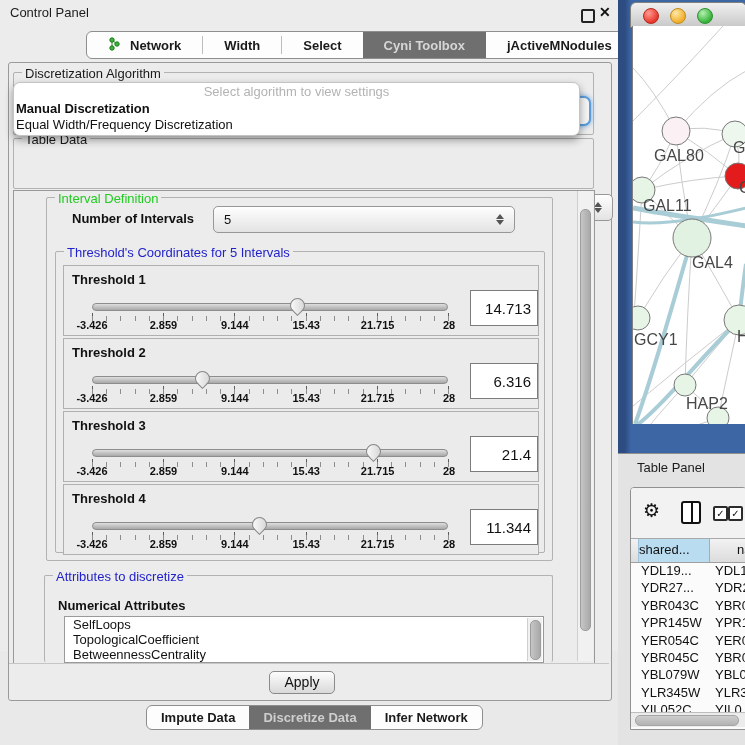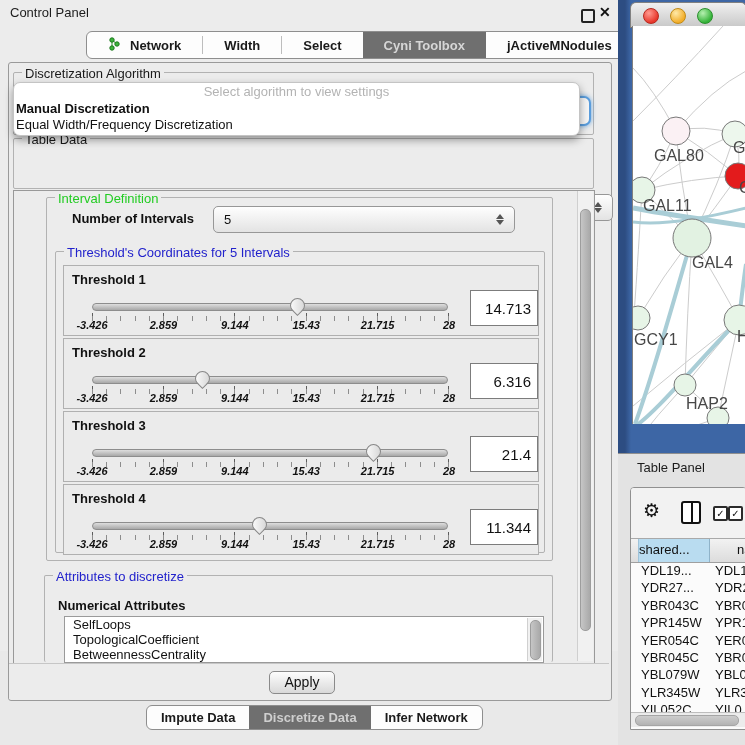--- a/index.html
+++ b/index.html
@@ -67,21 +67,21 @@
   .thr-title{position:absolute;left:8px;top:6px;font-size:13px;font-weight:bold;color:#111;}
   .slider{position:absolute;left:28px;top:34px;width:356px;height:14px;cursor:pointer;}
   .slider .track{position:absolute;top:3px;left:0;right:0;height:6px;border:1px solid #8d8d8d;border-radius:4px;
                  background:linear-gradient(180deg,#dedede,#a8a8a8);}
   .slider .thumb{position:absolute;top:-2px;width:13px;height:13px;background:linear-gradient(135deg,#ffffff,#d2d2d2);
                  border:1px solid #878787;border-radius:50% 50% 50% 0;transform:rotate(-45deg);cursor:pointer;}
   .ticks{position:absolute;left:28px;top:47px;width:357px;height:8px;}
   .ticks .major{position:absolute;top:0;width:357px;height:8px;background:repeating-linear-gradient(90deg,#5d5d5d 0 1px,transparent 1px 71.2px);}
   .ticks .minor{position:absolute;top:3px;width:357px;height:5px;background:repeating-linear-gradient(90deg,#8d8d8d 0 1px,transparent 1px 14.24px);}
   .ticklabels{position:absolute;left:28px;top:53px;width:357px;height:12px;font-size:11px;font-weight:bold;color:#111;}
-  .ticklabels span{position:absolute;transform:translateX(-50%);white-space:nowrap;font-style:italic;}
+  .ticklabels span{position:absolute;transform:translateX(-50%);white-space:nowrap;}
   .thr-value{position:absolute;left:406px;top:24px;width:60px;height:34px;border:1px solid #7c7c7c;background:#ffffff;
              font-family:"Liberation Sans",sans-serif;font-size:15px;text-align:right;padding:0 6px 0 0;color:#111;box-sizing:content-box;}
 
   #attr-group{left:44px;top:575px;width:507px;height:86px;border-bottom:none;}
   .attr-subtitle{left:58px;top:598px;font-size:13px;font-weight:bold;color:#111;}
   #attr-list{left:64px;top:616px;width:478px;height:45px;background:#ffffff;border:1px solid #9a9a9a;overflow:hidden;}
   .attr-item{height:15px;line-height:15px;font-size:13px;color:#111;padding-left:8px;cursor:default;}
   #attr-list .vscroll .thumb{top:2px;height:38px;}
 
   

